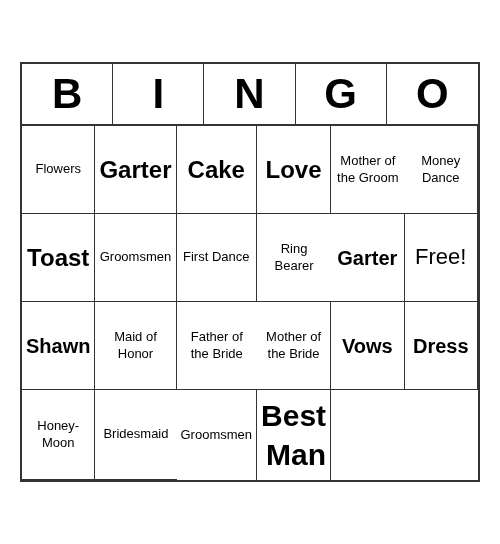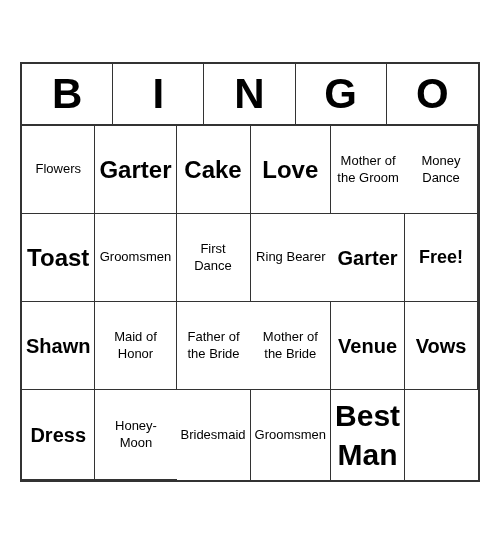--- a/index.html
+++ b/index.html
@@ -47,22 +47,22 @@
       position: relative;
     }
     .bingo-cell:nth-child(5n) { border-right: none; }
     .bingo-cell:nth-child(n+21) { border-bottom: none; }
     .bingo-cell span {
       font-size: 13px;
       line-height: 1.3;
     }
     .bingo-cell.large span { font-size: 24px; font-weight: bold; }
     .bingo-cell.medium span { font-size: 20px; font-weight: bold; }
-    .bingo-cell.free span { font-size: 18px; font-weight: bold; }
-    .bingo-cell.xlarge span { font-size: 30px; font-weight: bold; }
+    .bingo-cell.free span { font-size: 22px; font-weight: normal; }
+    .bingo-cell.xlarge span { font-size: 30px; font-weight: bold; text-align: right; }
   </style>
 </head>
 <body>
 
 <div class="bingo-card">
   <div class="bingo-header">
   <div class="bingo-header-cell">B</div>
       <div class="bingo-header-cell">I</div>
       <div class="bingo-header-cell">N</div>
       <div class="bingo-header-cell">G</div>
@@ -111,23 +111,20 @@
       <div class="bingo-cell ">
         <span>Maid of Honor</span>
       </div>
       <div class="bingo-cell ">
         <span>Father of the Bride</span>
       </div>
       <div class="bingo-cell ">
         <span>Mother of the Bride</span>
       </div>
       <div class="bingo-cell medium">
-        <span>Venue</span>
-      </div>
-      <div class="bingo-cell medium">
         <span>Vows</span>
       </div>
       <div class="bingo-cell medium">
         <span>Dress</span>
       </div>
       <div class="bingo-cell ">
         <span>Honey-Moon</span>
       </div>
       <div class="bingo-cell ">
         <span>Bridesmaid</span>

